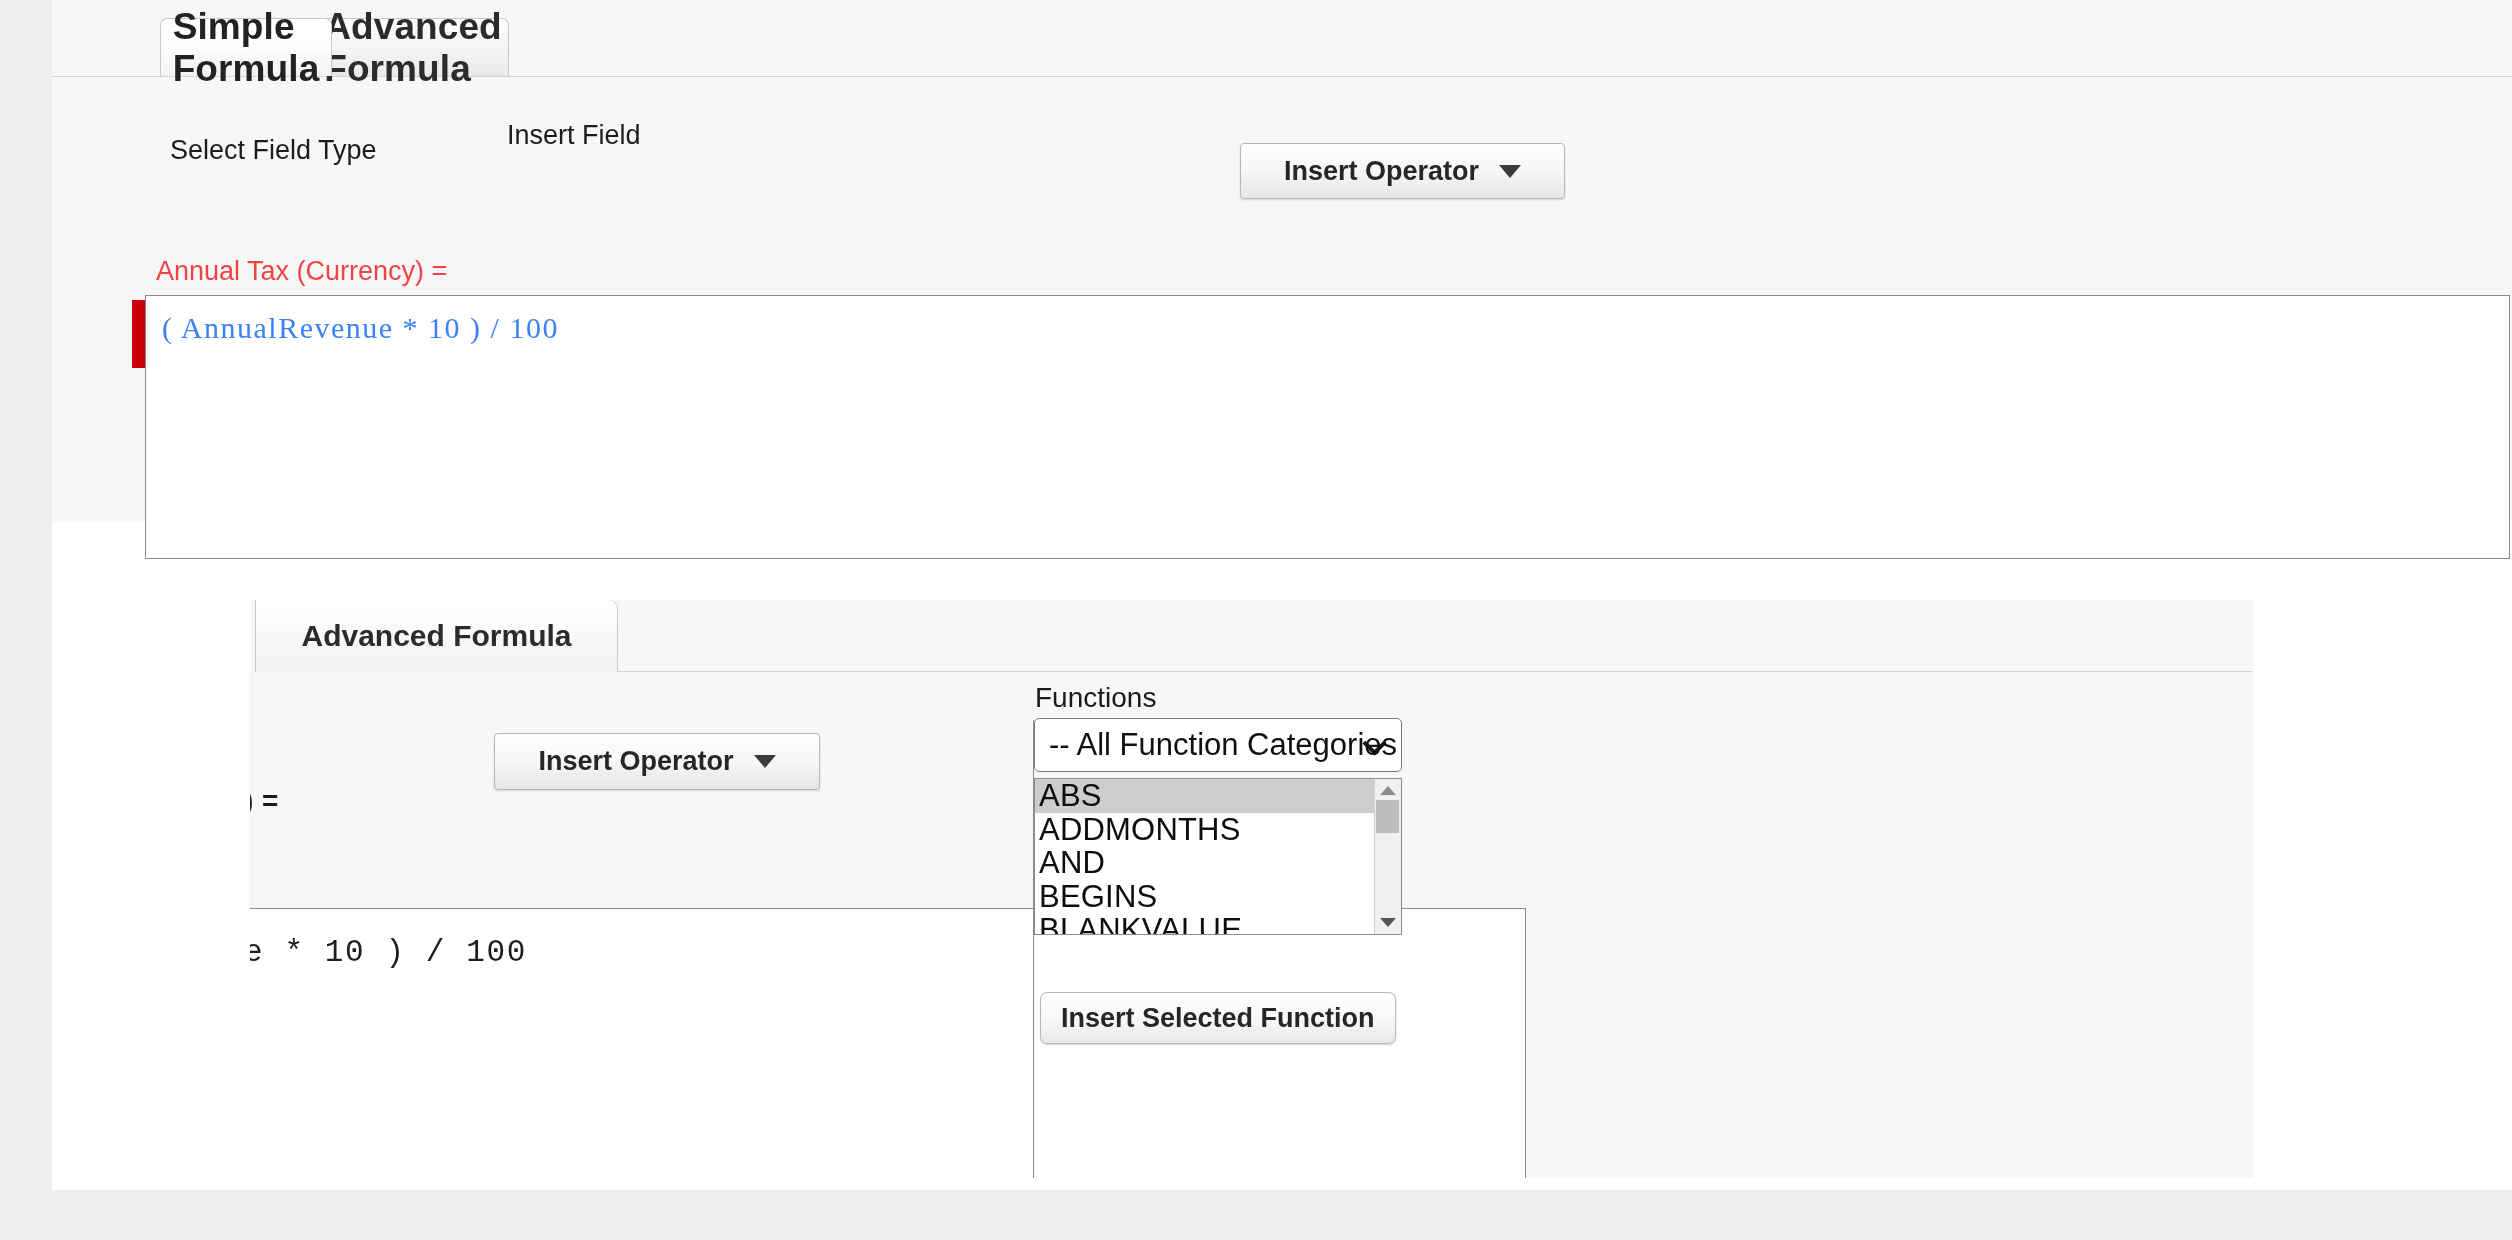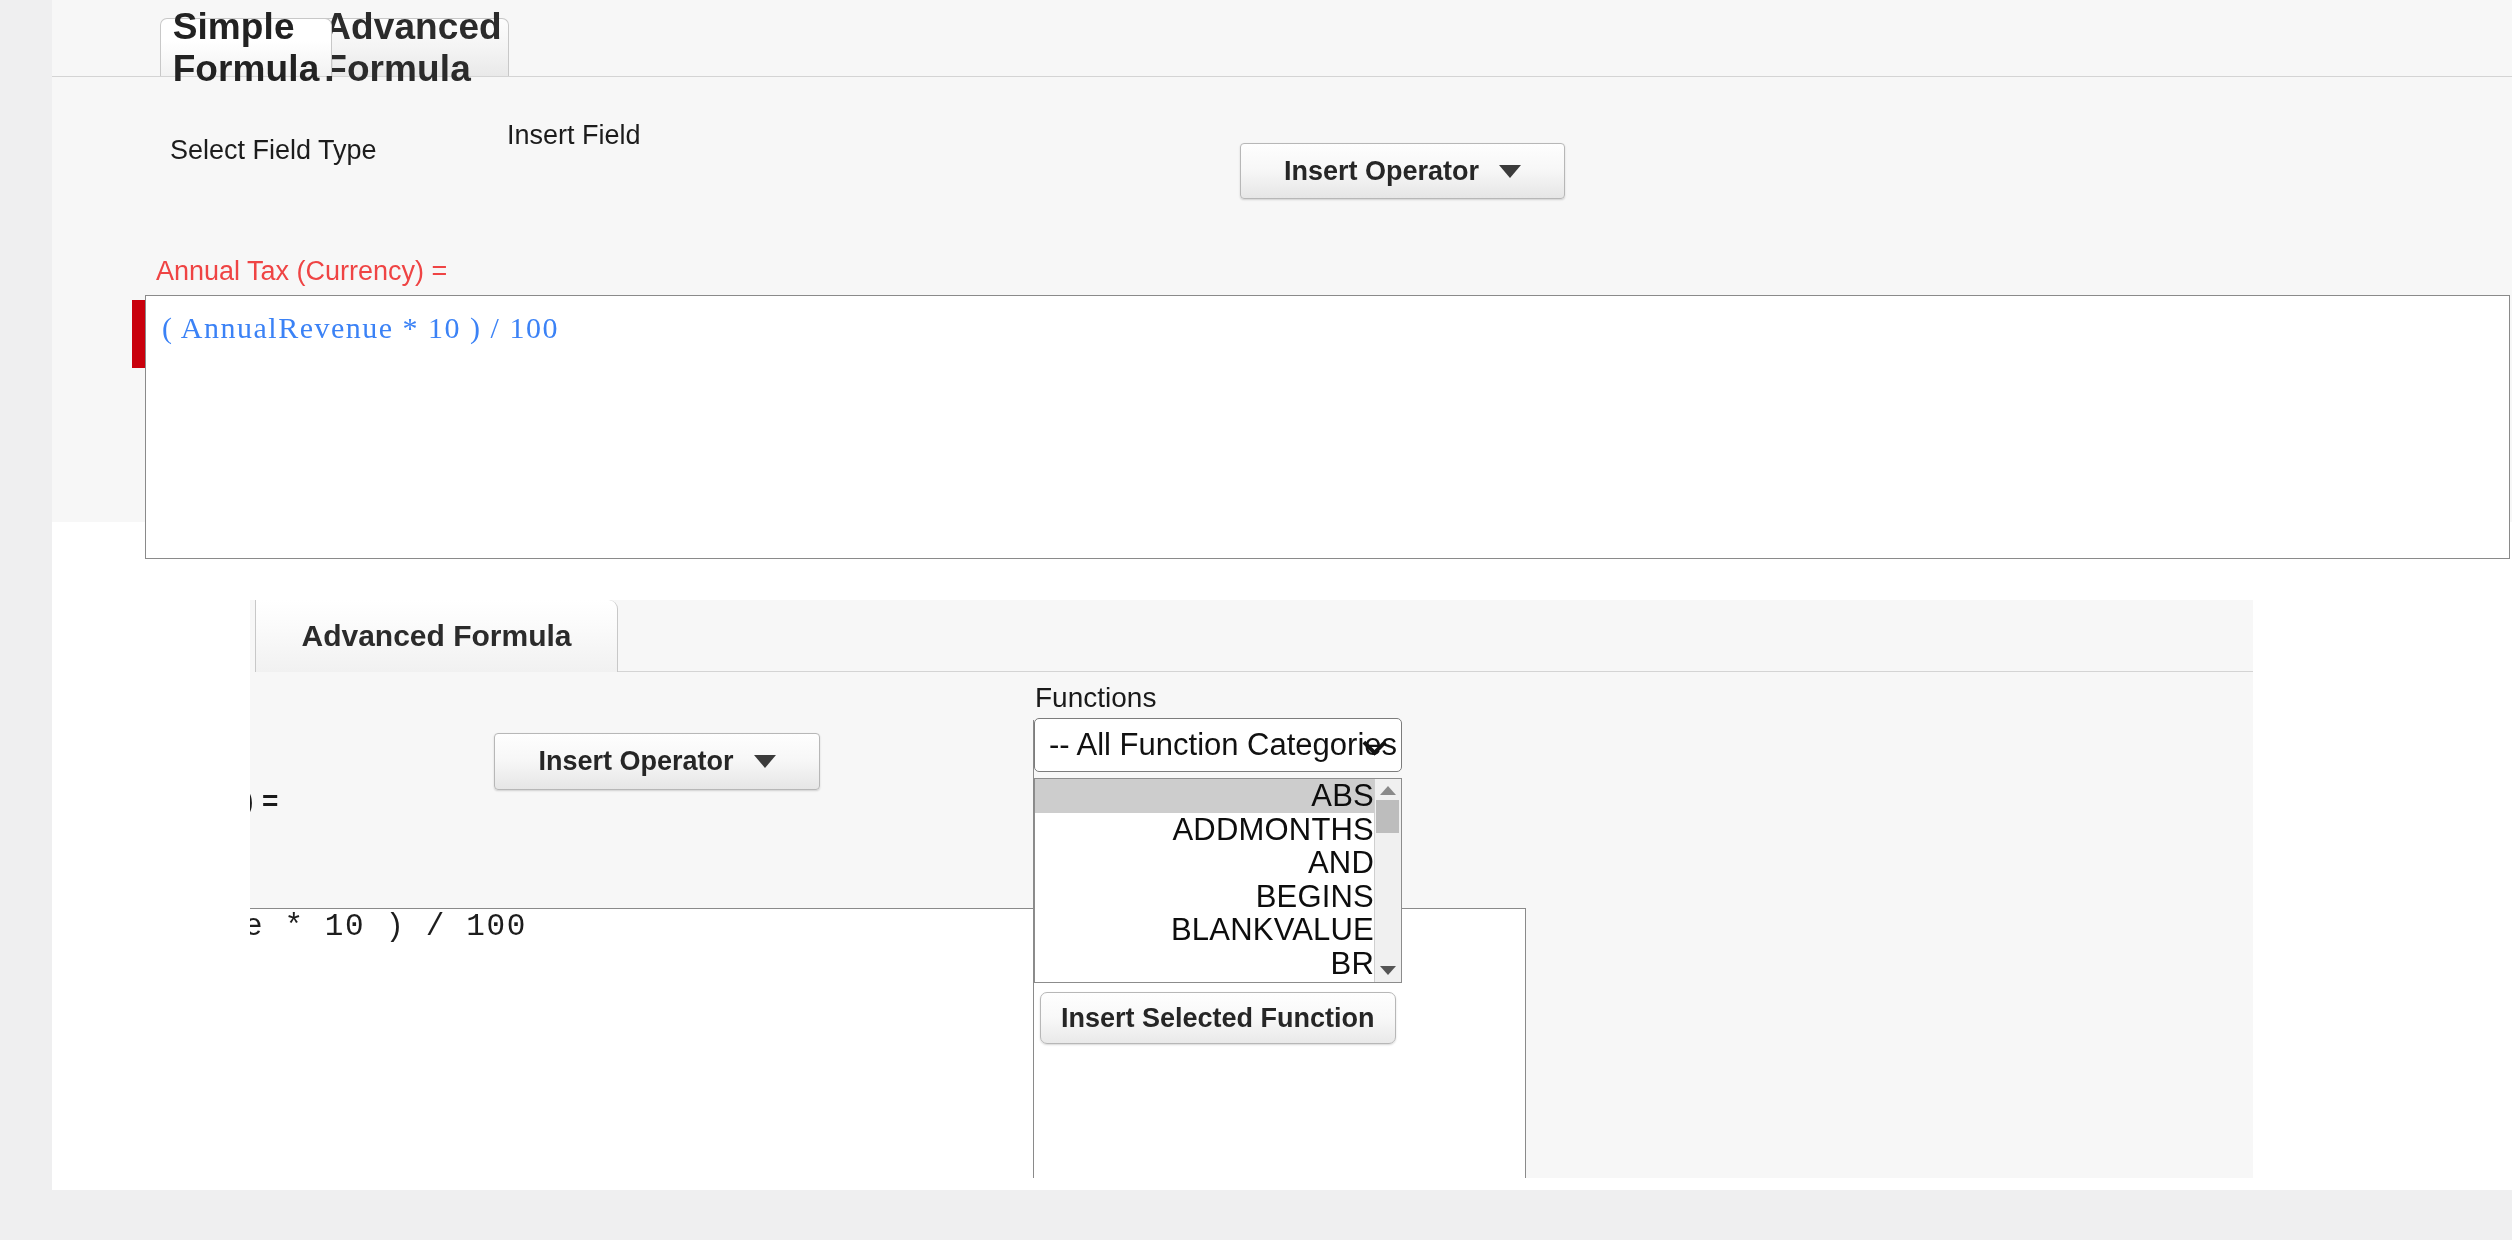--- a/index.html
+++ b/index.html
@@ -271,21 +271,21 @@
     top: 308px;
     width: 1300px;
     height: 270px;
     box-sizing: border-box;
     background: #ffffff;
     border-top: 1px solid #8a8a8a;
     border-right: 1px solid #8a8a8a;
     font-family: "Liberation Mono", monospace;
     font-size: 31px;
     color: #1d1d1d;
-    padding: 0 18px;
+    padding: 26px 18px;
     letter-spacing: 1.6px;
     white-space: pre;
     overflow: hidden;
   }
 
   
   #functions-col {
     position: absolute;
     left: 785px;
     top: 82px;
@@ -334,27 +334,26 @@
     border-right: 4px solid #111;
     border-bottom: 4px solid #111;
     transform: rotate(45deg);
   }
 
   #fn-listbox {
     position: absolute;
     left: -1px;
     top: 96px;
     width: 368px;
-    height: 205px;
+    height: 157px;
     box-sizing: border-box;
     background: #ffffff;
     border: 1px solid #8c8c8c;
     display: flex;
     overflow: hidden;
-    text-align: right;
   }
   #fn-list {
     flex: 1 1 auto;
     overflow: hidden;
     padding: 0;
     margin: 0;
     list-style: none;
   }
   #fn-list li {
     font-size: 31px;

